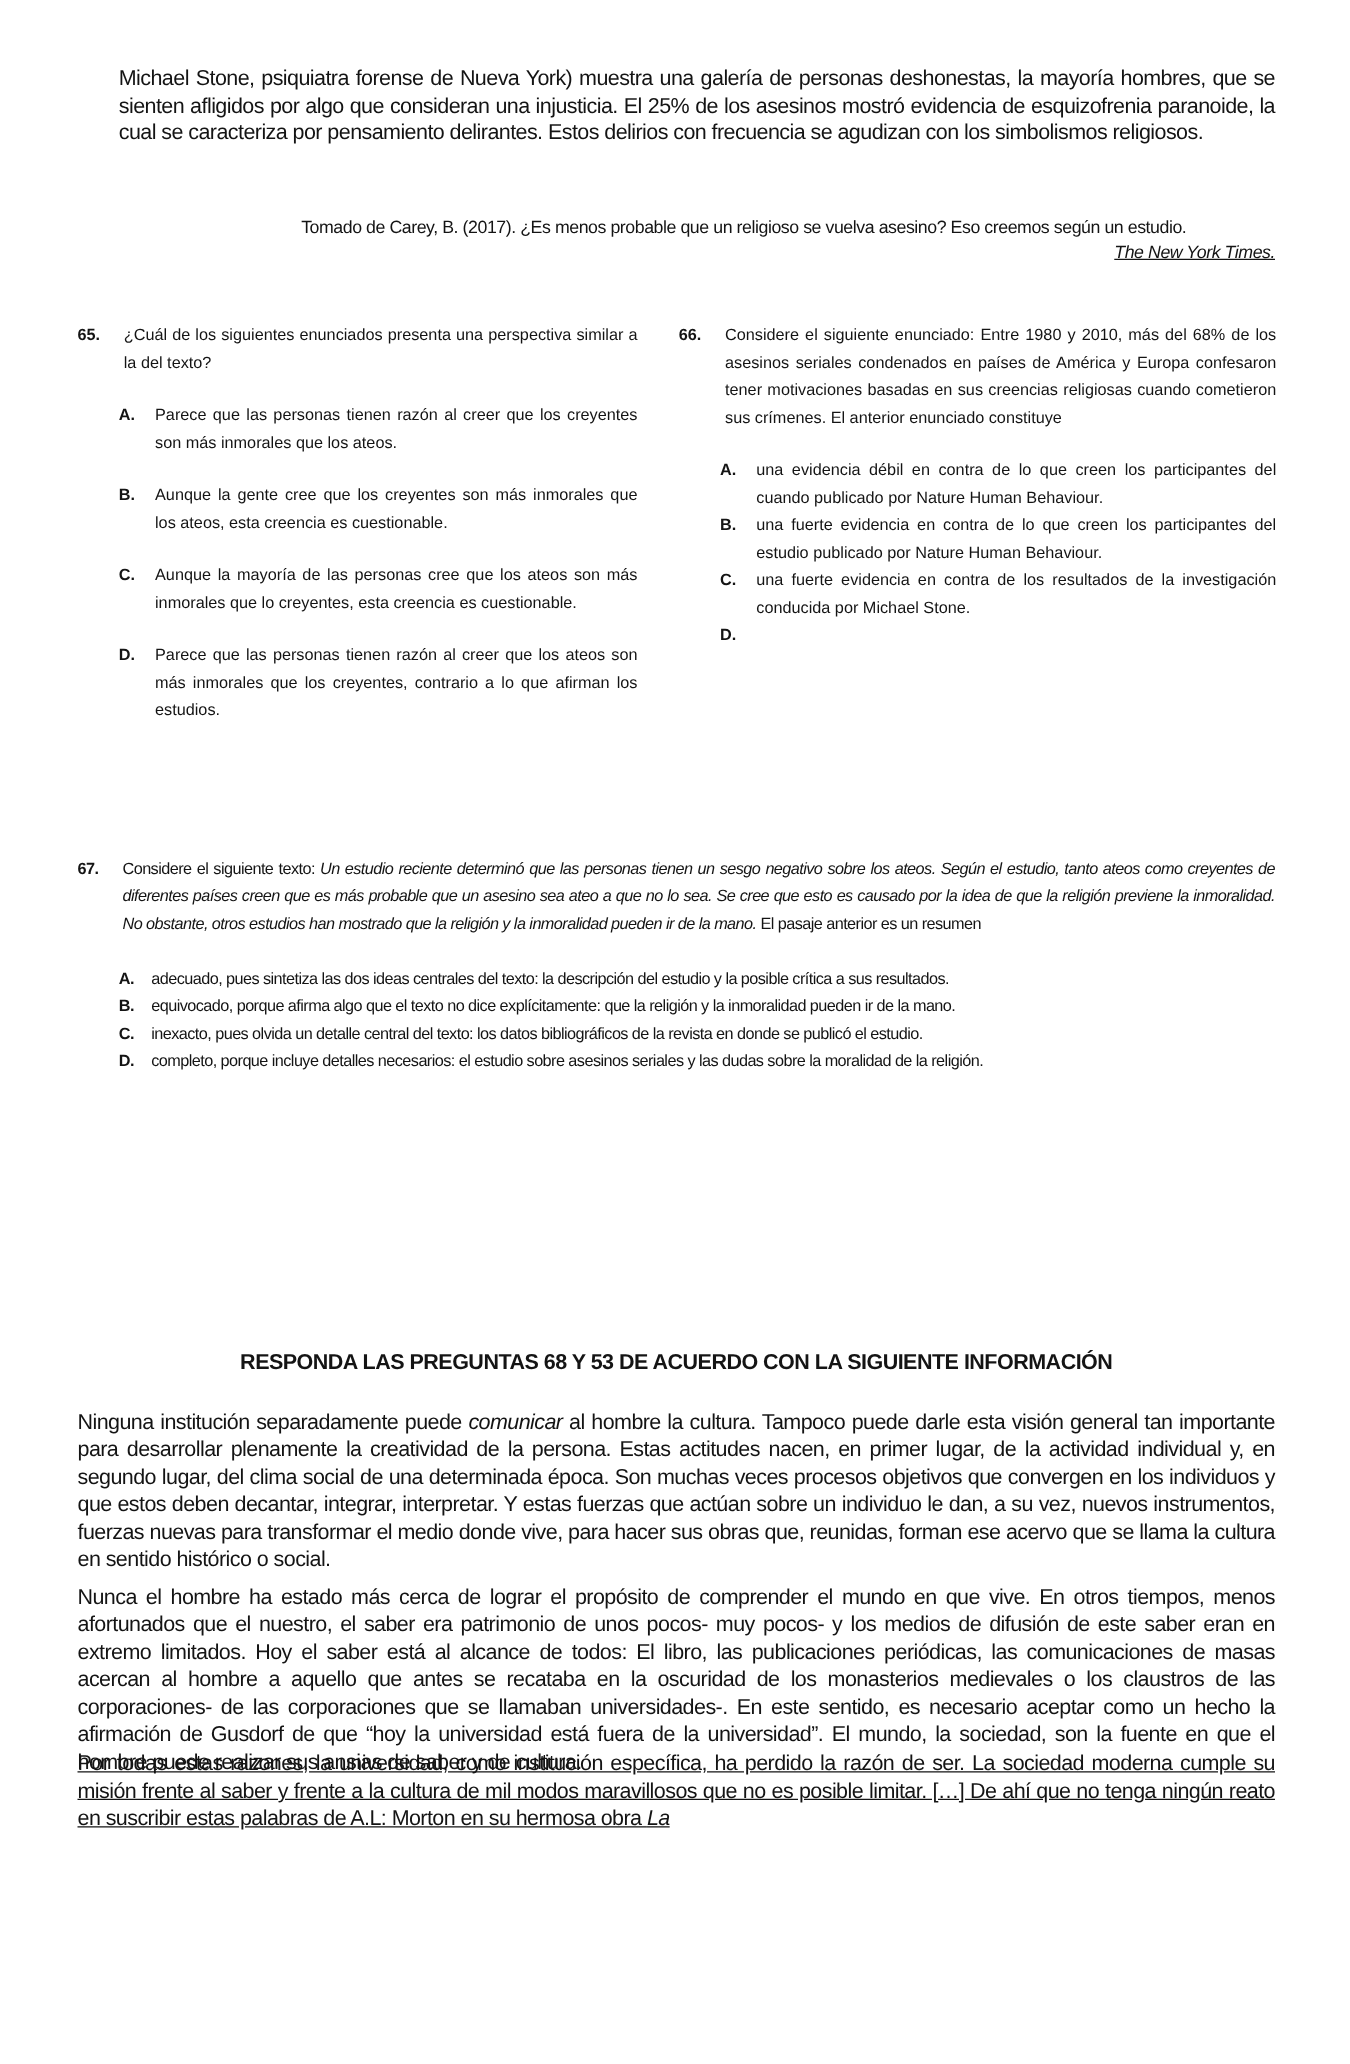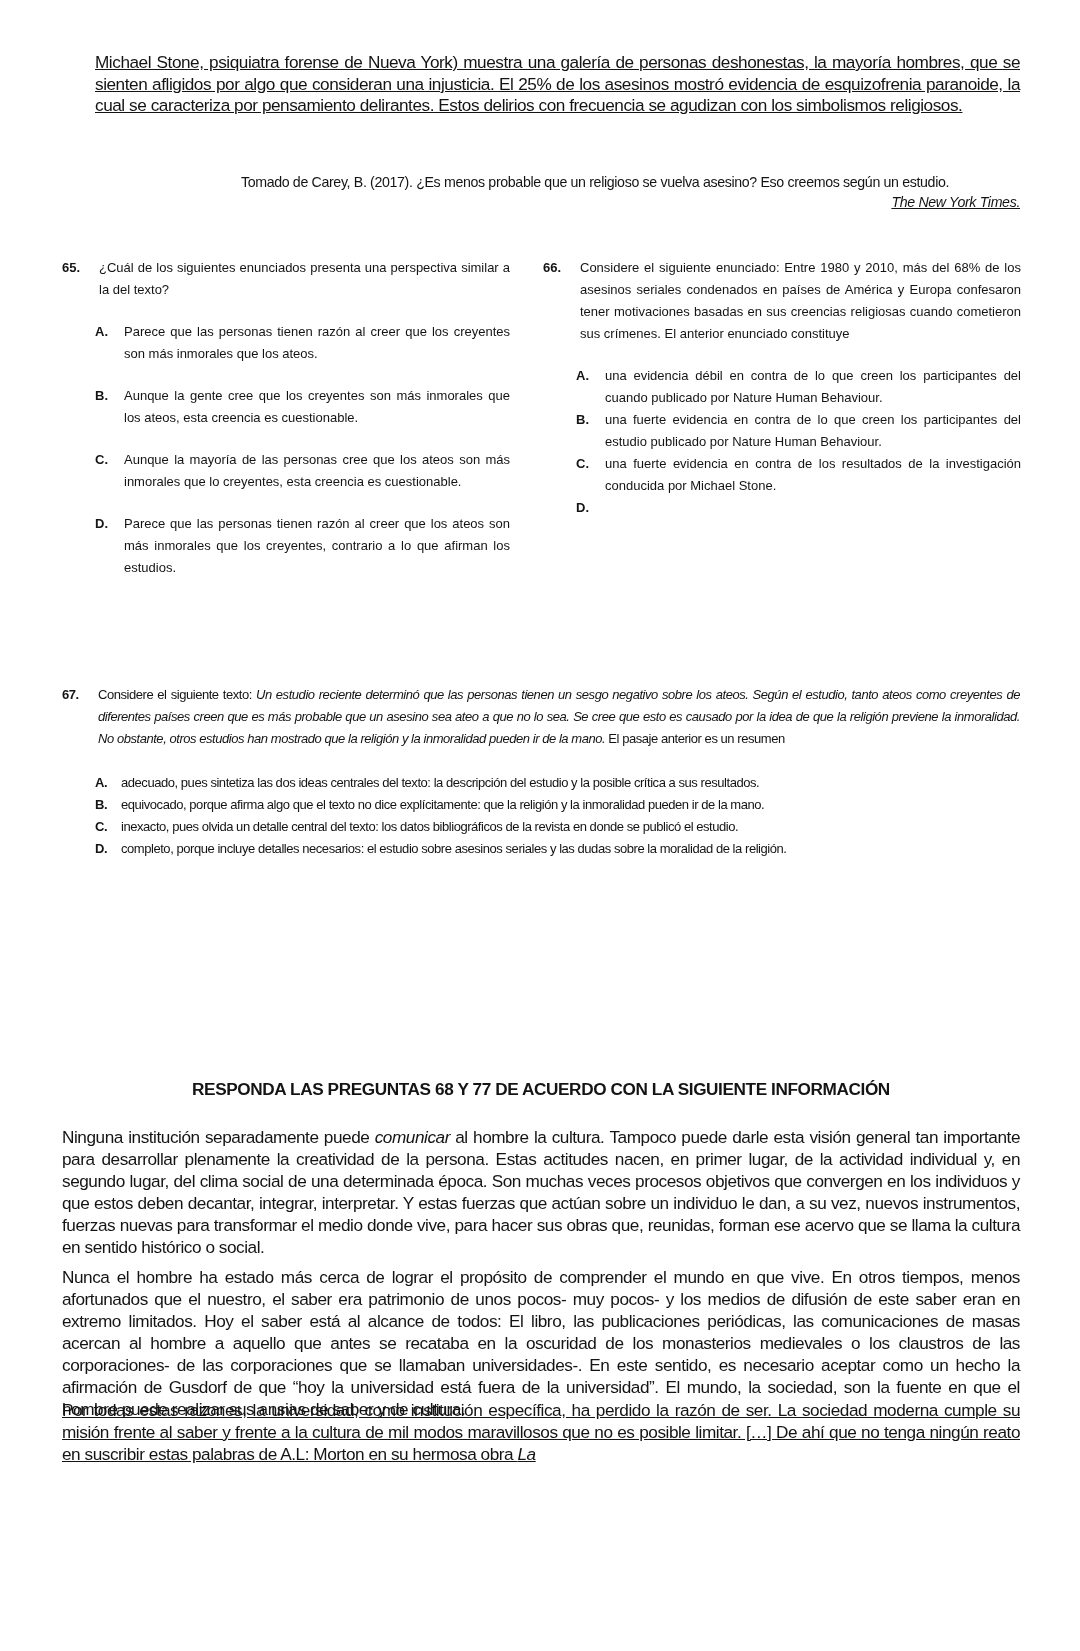--- a/index.html
+++ b/index.html
@@ -2,21 +2,21 @@
 <html><head>
 <meta charset="utf-8">
 <style>
   html, body { margin: 0; padding: 0; background: #ffffff; }
   body {
     width: 1080px; height: 1651px; overflow: hidden; position: relative;
     font-family: "Liberation Sans", sans-serif; color: #141414;
   }
   .narrow { font-family: "Liberation Sans", sans-serif; letter-spacing: -0.45px; }
   .p { position: absolute; font-size: 17.2px; line-height: 21.6px; text-align: justify; margin: 0; }
-  .intro { left: 95px; top: 52px; width: 925px; text-decoration: underline; }
+  .intro { left: 95px; top: 52px; width: 925px; }
   .citation { position: absolute; left: 170px; top: 172px; width: 850px; font-size: 14.2px; line-height: 20px; text-align: right; letter-spacing: -0.35px; }
   .citation .l1 { text-align: center; display: block; }
   .citation .l2 { font-style: italic; display: block; text-decoration: underline; }
 
   .q { position: absolute; font-size: 13px; line-height: 22px; }
   .q .qnum { position: absolute; left: 0; top: 0; font-weight: bold; }
   .q .qtext { text-align: justify; }
   .opt { position: relative; text-align: justify; }
   .opt .olabel { position: absolute; left: 0; top: 0; font-weight: bold; }
 
@@ -114,19 +114,19 @@
       <span class="olabel">C.</span>
       <span>inexacto, pues olvida un detalle central del texto: los datos bibliográficos de la revista en donde se publicó el estudio.</span>
     </div>
     <div class="opt">
       <span class="olabel">D.</span>
       <span>completo, porque incluye detalles necesarios: el estudio sobre asesinos seriales y las dudas sobre la moralidad de la religión.</span>
     </div>
   </div>
 </div>
 
-<div class="heading">RESPONDA LAS PREGUNTAS 68 Y 77 DE ACUERDO CON LA SIGUIENTE INFORMACIÓN</div>
+<div class="heading">RESPONDA LAS PREGUNTAS 68 Y 53 DE ACUERDO CON LA SIGUIENTE INFORMACIÓN</div>
 
 <p class="para" id="para1"><span>Ninguna institución separadamente puede </span><i>comunicar</i><span> al hombre la cultura. Tampoco puede darle esta visión general tan importante para desarrollar plenamente la creatividad de la persona. Estas actitudes nacen, en primer lugar, de la actividad individual y, en segundo lugar, del clima social de una determinada época. Son muchas veces procesos objetivos que convergen en los individuos y que estos deben decantar, integrar, interpretar. Y estas fuerzas que actúan sobre un individuo le dan, a su vez, nuevos instrumentos, fuerzas nuevas para transformar el medio donde vive, para hacer sus obras que, reunidas, forman ese acervo que se llama la cultura en sentido histórico o social.</span></p>
 
 <p class="para" id="para2">Nunca el hombre ha estado más cerca de lograr el propósito de comprender el mundo en que vive. En otros tiempos, menos afortunados que el nuestro, el saber era patrimonio de unos pocos- muy pocos- y los medios de difusión de este saber eran en extremo limitados. Hoy el saber está al alcance de todos: El libro, las publicaciones periódicas, las comunicaciones de masas acercan al hombre a aquello que antes se recataba en la oscuridad de los monasterios medievales o los claustros de las corporaciones- de las corporaciones que se llamaban universidades-. En este sentido, es necesario aceptar como un hecho la afirmación de Gusdorf de que “hoy la universidad está fuera de la universidad”. El mundo, la sociedad, son la fuente en que el hombre puede realizar sus ansias de saber y de cultura.</p>
 
 <p class="para" id="para3"><span>Por todas estas razones, la universidad, como institución específica, ha perdido la razón de ser. La sociedad moderna cumple su misión frente al saber y frente a la cultura de mil modos maravillosos que no es posible limitar. […] De ahí que no tenga ningún reato en suscribir estas palabras de A.L: Morton en su hermosa obra </span><i>La</i></p>
 
 </body></html>

